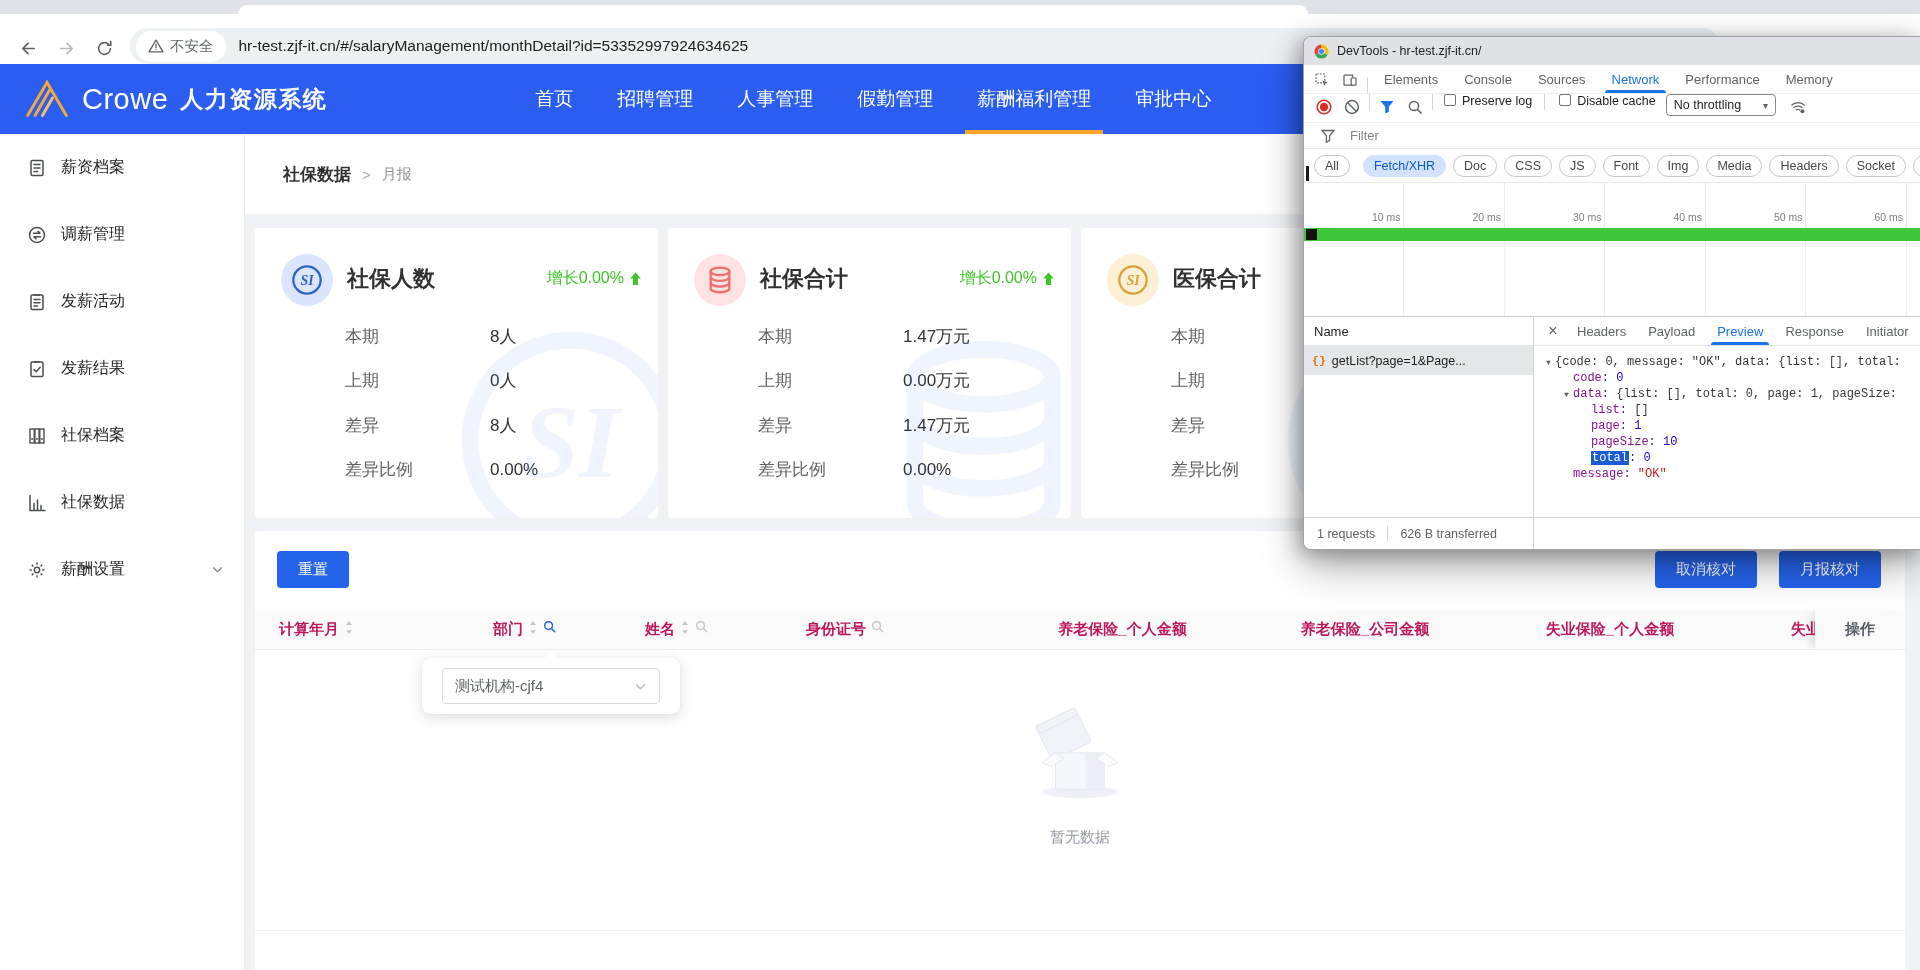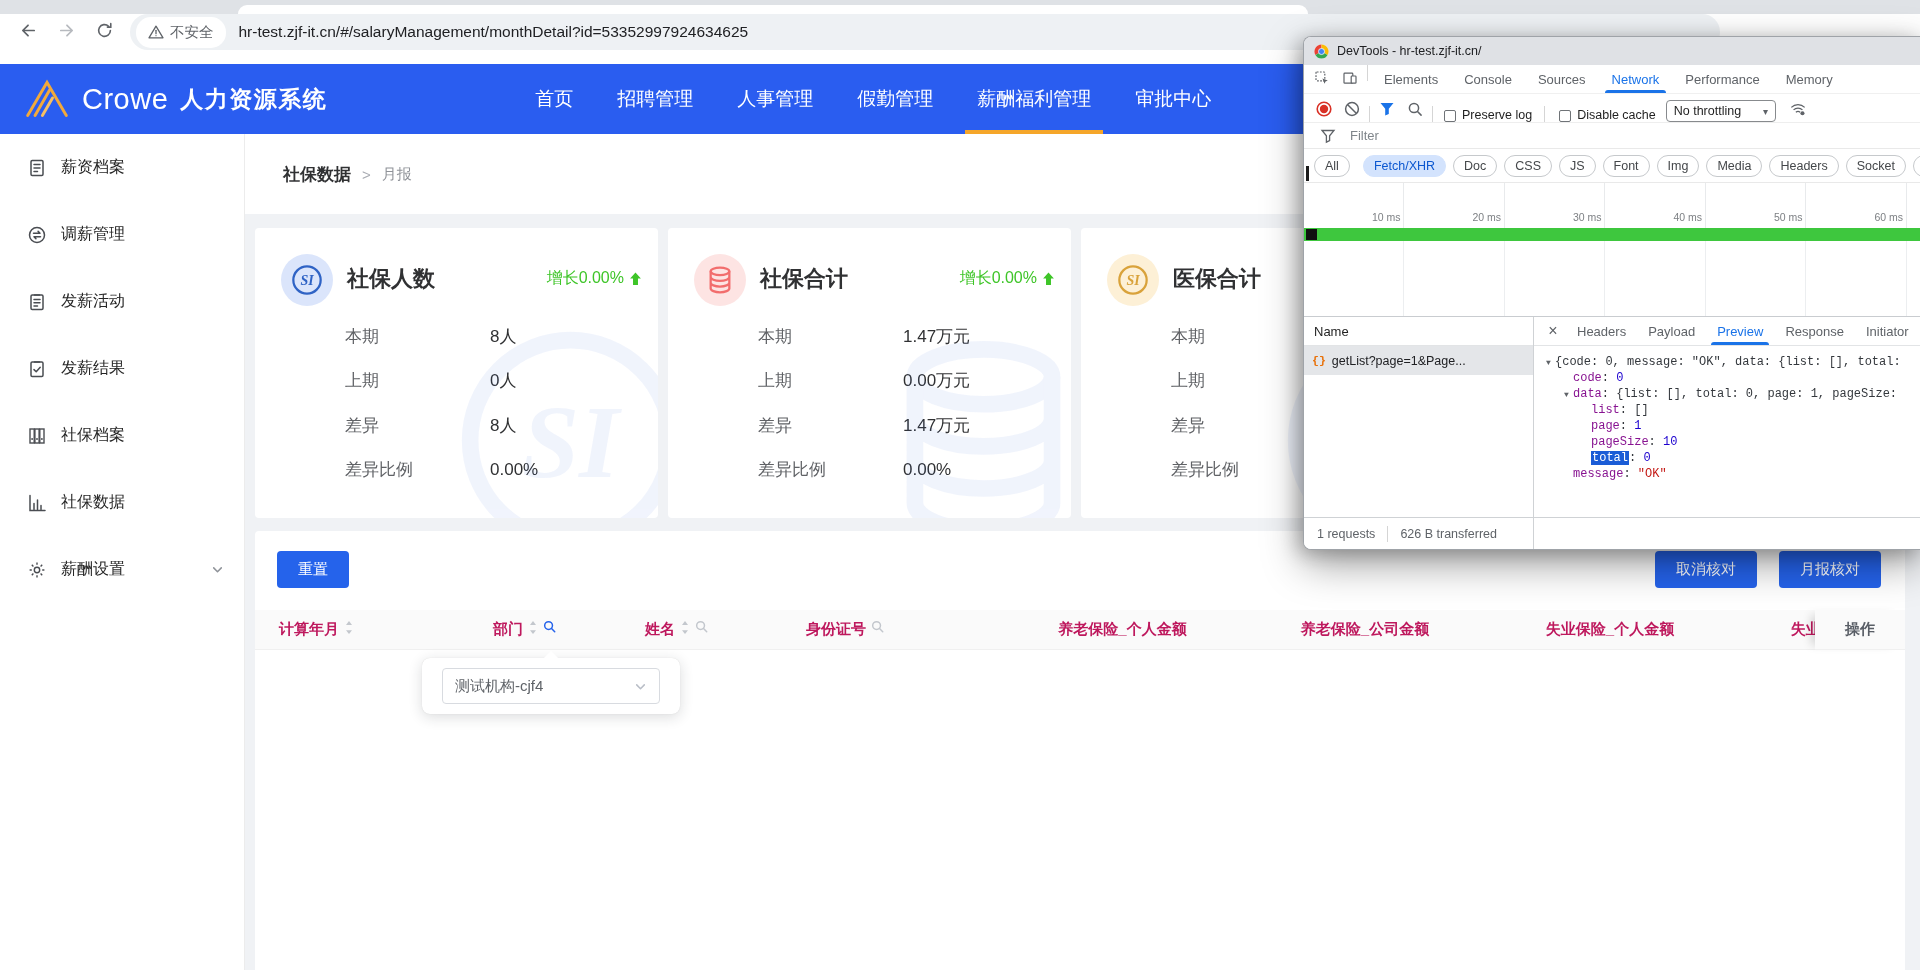--- a/index.html
+++ b/index.html
@@ -4,21 +4,21 @@
 <style>
   html,body{margin:0;padding:0;background:#fff}
   *{box-sizing:border-box}
   .stage{position:relative;width:1920px;height:970px;overflow:hidden;background:#fff;
          font-family:"Liberation Sans",sans-serif;-webkit-font-smoothing:antialiased}
   svg{display:block}
 
   
   .tabstrip{position:absolute;top:0;left:0;width:100%;height:14px;background:#dfe2e6}
   .tab-active{position:absolute;left:238px;top:5px;width:1070px;height:9px;background:#fff;border-radius:9px 9px 0 0}
-  .toolbar{position:absolute;top:14px;left:0;width:100%;height:50px;background:#fff;display:flex;align-items:flex-start}
+  .toolbar{position:absolute;top:14px;left:0;width:100%;height:50px;background:#fff;display:flex;align-items:flex-end}
   .nav-btn{width:32px;height:32px;border:none;background:none;display:flex;align-items:center;justify-content:center;
            color:#5f6368;margin-left:6px;padding:0;cursor:pointer}
   .nav-btn:first-child{margin-left:12px}
   .nav-btn svg{width:19px;height:19px}
   .nav-btn.fwd{color:#b7babf}
   .urlbar{margin-left:10px;height:36px;width:1590px;background:#eef1f4;border-radius:18px;display:flex;align-items:center;padding:0 6px;cursor:text}
   .sec-chip{display:flex;align-items:center;gap:6px;background:#fff;border-radius:15px;padding:6px 12px;color:#5f6368;font-size:14.5px;cursor:pointer}
   .url{margin-left:13px;font-size:15.5px;color:#202124;white-space:nowrap}
   .tb-icon{position:absolute;top:23px;color:#5f6368;cursor:pointer}
   .tb-icon svg{width:18px;height:18px}
@@ -101,29 +101,29 @@
                 display:flex;align-items:center;padding:0 12px;font-size:15px;color:#5f6368;cursor:pointer;background:#fff}
   .popup-caret{margin-left:auto;color:#b9bec7}
   .popup-caret svg{width:13px;height:13px}
 
   
   .devtools{position:absolute;left:1303px;top:36px;width:618px;height:514px;background:#fff;border:1px solid #9fa3a8;border-right:none;
             border-radius:8px 0 0 8px;box-shadow:0 14px 40px rgba(0,0,0,.38),-5px 4px 18px rgba(0,0,0,.22);
             z-index:50;font-size:13px;color:#202124;overflow:hidden;display:flex;flex-direction:column}
   .dt-title{height:28px;flex:none;background:#dfe1e5;display:flex;align-items:center;padding-left:10px;gap:8px;font-size:12.5px;color:#202124}
   .chrome-ic svg{width:15px;height:15px}
-  .dt-tabs{height:29px;flex:none;display:flex;align-items:flex-start;border-bottom:1px solid #f0f0f0}
+  .dt-tabs{height:29px;flex:none;display:flex;align-items:flex-end;border-bottom:1px solid #f0f0f0}
   .dt-ic{width:28px;height:26px;display:flex;align-items:center;justify-content:center;color:#5f6368;cursor:pointer;flex:none}
   .dt-ic svg{width:16px;height:16px}
   .vd{width:1px;height:16px;background:#d5d5d5;margin:0 3px;flex:none}
   .dt-tab-wrap{display:flex;height:100%}
   .dt-tab{padding:0 13px;height:100%;display:flex;align-items:center;color:#5f6368;position:relative;cursor:pointer;white-space:nowrap}
   .dt-tab.active{color:var(--c-devtools-accent,#1a73e8)}
   .dt-tab.active::after{content:"";position:absolute;left:6px;right:6px;bottom:0;height:3px;background:var(--c-devtools-accent,#1a73e8);border-radius:3px 3px 0 0}
-  .dt-toolrow{height:29px;flex:none;display:flex;align-items:flex-end;padding-left:6px;border-bottom:1px solid #eee}
+  .dt-toolrow{height:29px;flex:none;display:flex;align-items:flex-start;padding-left:6px;border-bottom:1px solid #eee}
   .cb{width:12px;height:12px;border:1.3px solid #6f7377;border-radius:2px;margin:0 6px 0 8px;flex:none;cursor:pointer}
   .cb-label{font-size:12.5px;color:#1f1f1f;cursor:pointer;white-space:nowrap}
   .throttle{margin-left:10px;height:22px;border:1px solid #878a8d;border-radius:4px;display:flex;align-items:center;
             padding:0 7px;font-size:12.5px;color:#1f1f1f;gap:22px;cursor:pointer;white-space:nowrap}
   .sel-caret{color:#5f6368;font-size:10px}
   .dt-filterrow{height:26px;flex:none;display:flex;align-items:center;gap:8px;padding-left:10px;border-bottom:1px solid #e9e9e9}
   .filter-ph{color:#80868b;cursor:text}
   .dt-chiprow{height:34px;flex:none;display:flex;align-items:center;gap:7px;padding-left:10px;border-bottom:1px solid #e9e9e9;overflow:hidden}
   .chip{height:22px;display:flex;align-items:center;padding:0 10px;border:1px solid #c6c9cc;border-radius:12px;
         font-size:12.5px;color:#44474a;cursor:pointer;white-space:nowrap;flex:none}
@@ -565,20 +565,36 @@
 
           </div>
           <div class="th">
             <span class="th-label">失业保险_公司金额</span>
 
           </div>
         </div>
       <div class="op-col">
         <span>操作</span>
       </div>
+      <div class="tbody">
+        <div class="empty-img">
+          <svg viewBox="0 0 130 110">
+            <ellipse cx="65" cy="99" rx="42" ry="7" fill="#eef0f6"></ellipse>
+            <g transform="rotate(-26 48 38)">
+              <rect x="24" y="14" width="48" height="42" rx="2" fill="#f1f3f9" stroke="#e3e6f0"></rect>
+              <path d="M24 23h48" stroke="#e3e6f0"></path>
+            </g>
+            <path d="M38 56h54v37a3 3 0 0 1-3 3H41a3 3 0 0 1-3-3z" fill="#f6f7fb" stroke="#e3e6f0"></path>
+            <path d="M71 56h21v40H71z" fill="#eceff6"></path>
+            <path d="M38 56L23 67l11 4 13-9z" fill="#fafbfe" stroke="#e3e6f0"></path>
+            <path d="M92 56l15 11-11 4-13-9z" fill="#fafbfe" stroke="#e3e6f0"></path>
+          </svg>
+        </div>
+        <div class="empty-text">暂无数据</div>
+      </div>
     </div>
 
     <div class="filter-popup">
       <div class="popup-arrow"></div>
       <div class="popup-select">
         <span>测试机构-cjf4</span>
         <span class="popup-caret">
           <svg viewBox="0 0 12 12" fill="none" stroke="currentColor" stroke-width="1.4" stroke-linecap="round" stroke-linejoin="round">
               <path d="M2.5 4.5L6 8l3.5-3.5"></path>
             </svg>

